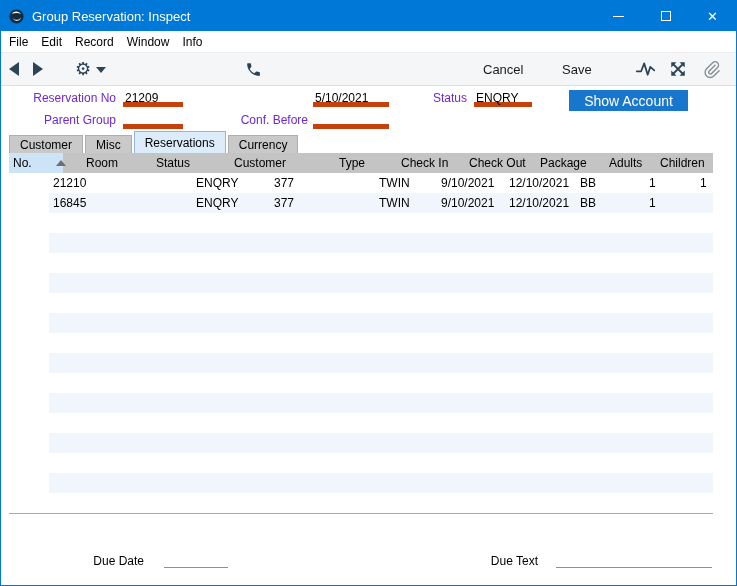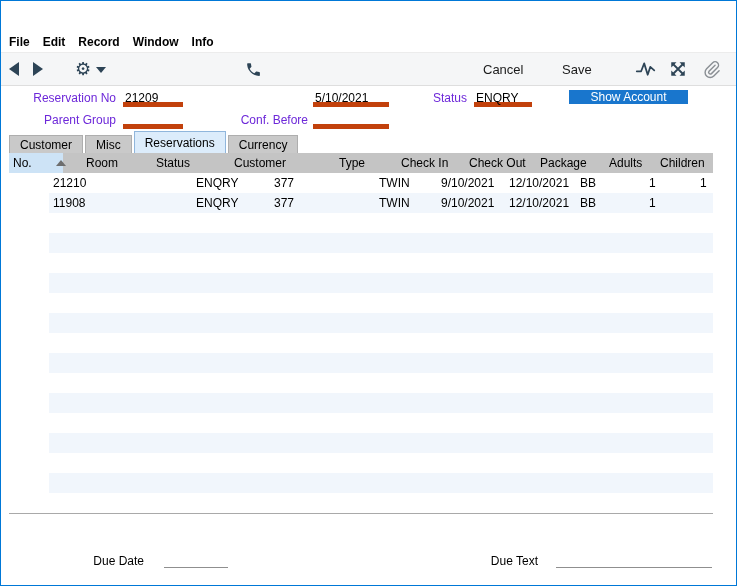--- a/index.html
+++ b/index.html
@@ -22,21 +22,20 @@
   .winbtn{ width:47px; height:30px; display:flex; align-items:center; justify-content:center; color:#fff; }
   .min-glyph{ width:11px; height:1px; background:#fff; display:block; }
   .max-glyph{ width:10px; height:10px; border:1px solid #fff; display:block; }
   .close-glyph{ font-size:13px; color:#fff; line-height:1; }
 
   
   .menubar{
     position:absolute; left:0; top:30px; width:100%; height:22px;
     background:#fff; display:flex; align-items:center; padding-left:8px;
     border-bottom:1px solid #ececec;
-    font-weight:bold;
   }
   .menu-item{ padding:3px 7px 3px 0; margin-right:6px; cursor:default; }
 
   
   .toolbar{
     position:absolute; left:0; top:52px; width:100%; height:33px;
     background:#f5f6f7; border-bottom:1px solid #dedede;
   }
   .tb-item{ position:absolute; top:0; height:32px; display:flex; align-items:center; }
   .nav-tri{ width:0; height:0; display:block; }
@@ -44,23 +43,23 @@
   .tri-right{ border-top:7px solid transparent; border-bottom:7px solid transparent; border-left:10px solid #2d4456; }
   .gear-glyph{ font-size:18px; color:#2d4456; line-height:1; }
   .caret-down{ width:0; height:0; border-left:5px solid transparent; border-right:5px solid transparent; border-top:6px solid #2d4456; display:block; margin-left:5px; margin-top:2px; }
   .tb-text{ font-size:13px; color:#1a1a1a; }
   .svgicon{ display:block; }
 
   
   .flabel{ position:absolute; height:15px; text-align:right; color:#6d28d9; }
   .ffield{ position:absolute; height:16px; border-bottom:5px solid #c2410c; color:#000; padding-left:2px; }
   .btn-show-account{
-    position:absolute; left:568px; top:89px; width:119px; height:14px;
+    position:absolute; left:568px; top:89px; width:119px; height:21px;
     background:#1976cd; color:#fff; display:flex; align-items:center; justify-content:center;
-    font-size:12px; border:none;
+    font-size:14px; border:none;
   }
 
   
   .tabbar{ position:absolute; left:8px; top:130px; height:22px; display:flex; align-items:flex-end; }
   .tab{
     height:18px; background:#c9c9c9; border:1px solid #aeaeae; border-bottom:none;
     padding:1px 10px 0 10px; display:flex; align-items:center; margin-right:2px; color:#000;
   }
   .tab.active{
     height:22px; background:#dcecfb; border:1px solid #90b6dc; border-bottom:none;
@@ -87,20 +86,41 @@
 
   
   .footer-label{ position:absolute; top:553px; height:15px; text-align:right; }
   .footer-field{ position:absolute; top:552px; height:15px; border-bottom:1px solid #8f8f8f; }
 </style>
 </head>
 <body>
 
 <div class="window">
 
+  <div class="titlebar">
+    <span class="app-icon">
+      <svg width="17" height="17" viewBox="0 0 24 24">
+        <circle cx="12" cy="12" r="10" fill="#122c44"></circle>
+        <path d="M5.5 8c3-4.5 10-4 13 .5-3.5-2-8-2-13-.5z" fill="#ffffff"></path>
+        <path d="M6 14c4 4 10 3.5 12.5-.5-1 5-7.5 7-12.5.5z" fill="#ffffff"></path>
+      </svg>
+    </span>
+    <span class="titletext">Group Reservation: Inspect</span>
+    <div class="winbtns">
+      <div class="winbtn">
+          <span class="min-glyph"></span>
+        </div>
+      <div class="winbtn">
+          <span class="max-glyph"></span>
+        </div>
+      <div class="winbtn">
+          <span class="close-glyph">✕</span>
+        </div>
+    </div>
+  </div>
 
   <div class="menubar">
       <span class="menu-item">File</span>
       <span class="menu-item">Edit</span>
       <span class="menu-item">Record</span>
       <span class="menu-item">Window</span>
       <span class="menu-item">Info</span>
     </div>
 
   <div class="toolbar">
@@ -193,21 +213,21 @@
           <span class="cell c2">ENQRY</span>
           <span class="cell c3">377</span>
           <span class="cell c4">TWIN</span>
           <span class="cell c5">9/10/2021</span>
           <span class="cell c6">12/10/2021</span>
           <span class="cell c7">BB</span>
           <span class="cell c8">1</span>
           <span class="cell c9">1</span>
         </div>
         <div class="trow alt">
-          <span class="cell c0">11908</span>
+          <span class="cell c0">16845</span>
           <span class="cell c1"></span>
           <span class="cell c2">ENQRY</span>
           <span class="cell c3">377</span>
           <span class="cell c4">TWIN</span>
           <span class="cell c5">9/10/2021</span>
           <span class="cell c6">12/10/2021</span>
           <span class="cell c7">BB</span>
           <span class="cell c8">1</span>
           <span class="cell c9"></span>
         </div>

